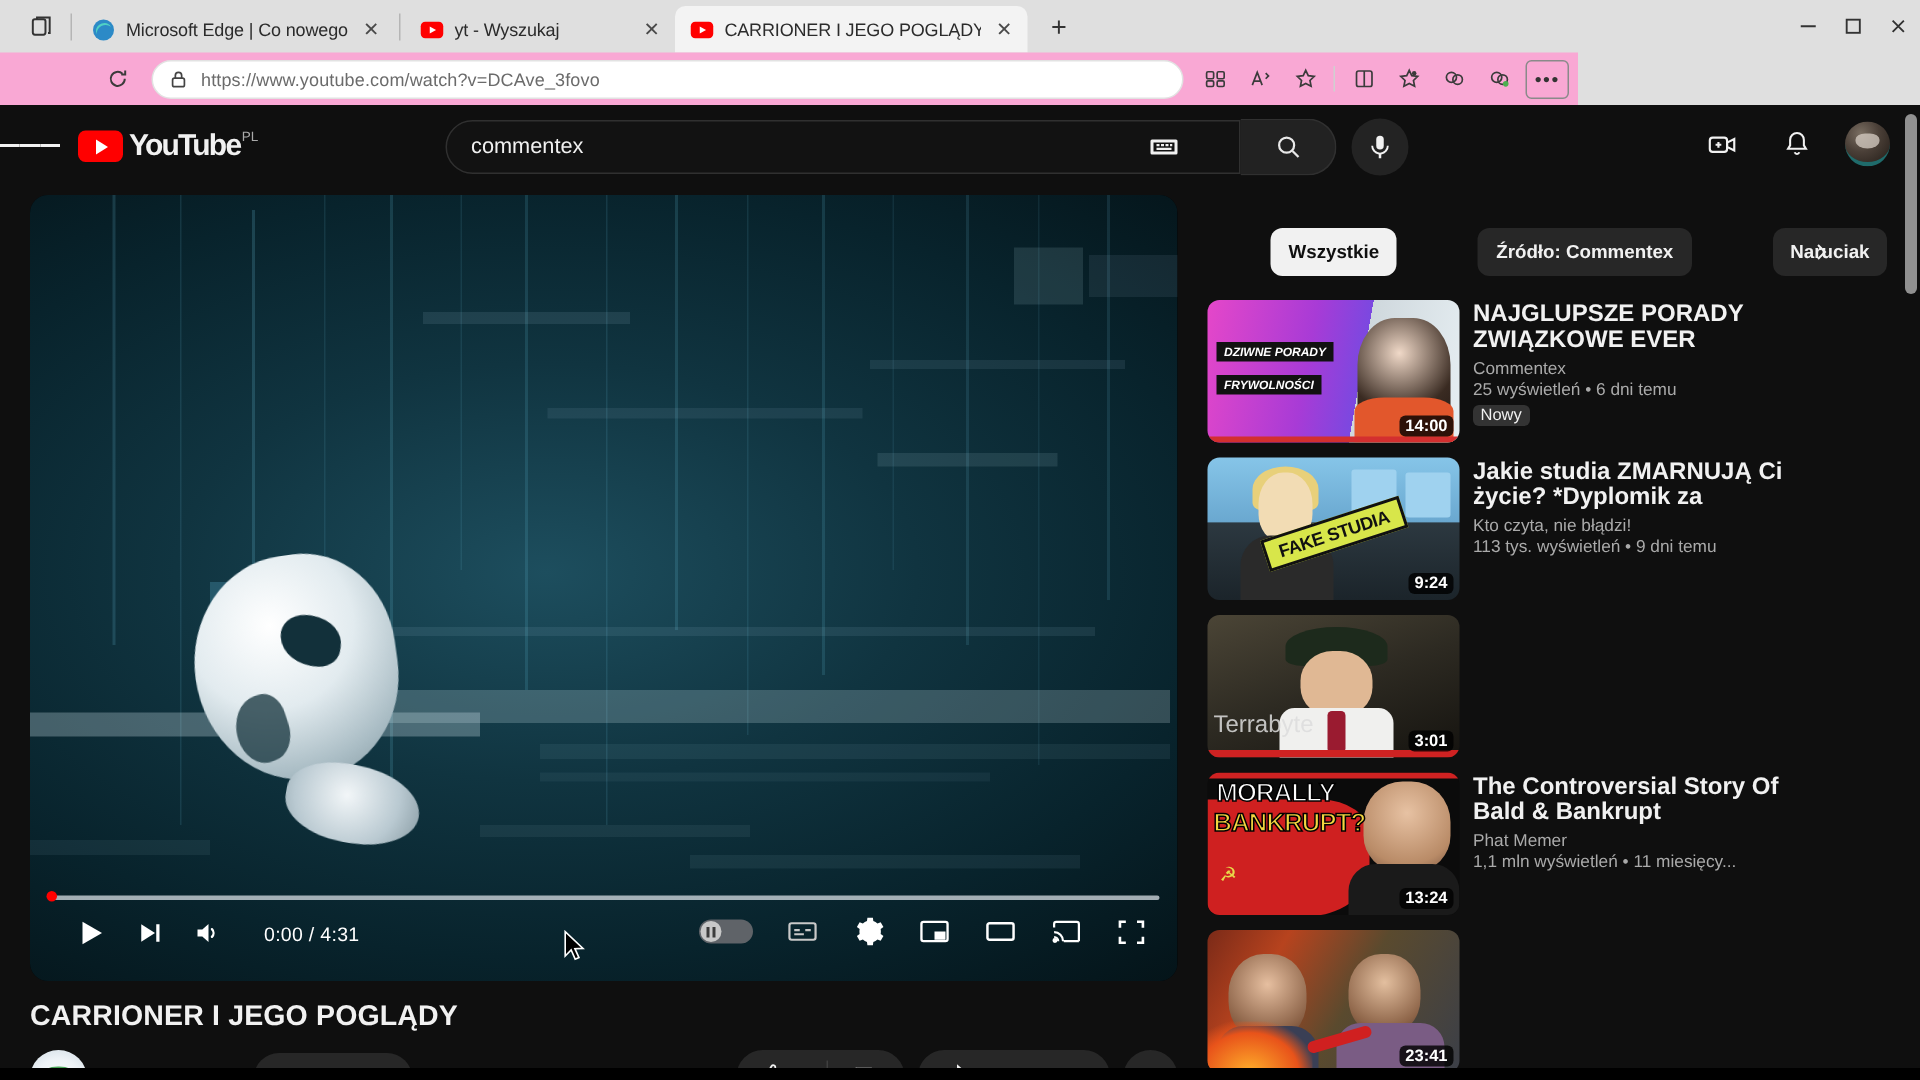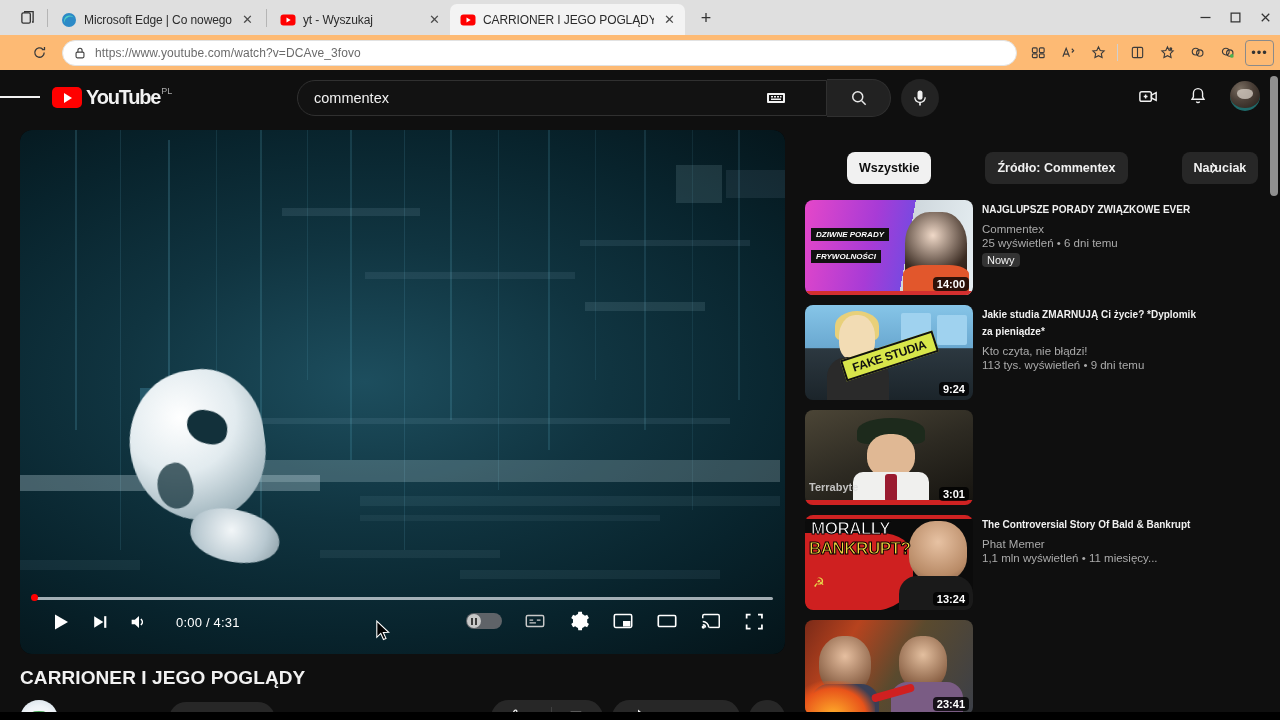--- a/index.html
+++ b/index.html
@@ -45,22 +45,22 @@
     display: flex; align-items: center; justify-content: center;
     font-size: 13px; color: #4a4a4a; cursor: pointer;
   }
   .newtab-btn {
     width: 28px; height: 28px; margin-left: 7px; margin-bottom: 3px;
     display: flex; align-items: center; justify-content: center;
     font-size: 18px; color: #333; cursor: pointer; font-weight: 300;
   }
 
   .toolbar {
-    position: absolute; top: 35px; left: 0; width: 1280px; height: 35px;
-    background: #fdba74; display: flex; align-items: center;
+    position: absolute; top: 35px; left: 0; width: 1052px; height: 35px;
+    background: #f9a8d4; display: flex; align-items: center; padding-left: 39px;
   }
   .tb-icon {
     width: 30px; height: 28px; display: flex; align-items: center;
     justify-content: center; cursor: pointer; flex: 0 0 auto; color: #3b3b3b;
   }
   .tb-icon svg { width: 15px; height: 15px; }
   .addressbar {
     flex: 1 1 auto; height: 26px; background: #fff; border-radius: 13px;
     display: flex; align-items: center; padding: 0 10px;
     margin: 0 6px 0 8px; border: 1px solid #e2e2e2;
@@ -249,21 +249,21 @@
   .thumb {
     width: 168px; height: 95px; border-radius: 8px; flex: 0 0 168px;
     position: relative; overflow: hidden; background: #202020;
   }
   .thumb .dur {
     position: absolute; right: 4px; bottom: 4px; background: rgba(0,0,0,.8);
     color: #fff; font-size: 11px; font-weight: bold; padding: 1px 4px; border-radius: 4px;
   }
   .sb-meta { flex: 1 1 auto; min-width: 0; padding-top: 1px; }
   .sb-title {
-    color: #f1f1f1; font-size: 10px; font-weight: bold; line-height: 17px;
+    color: #f1f1f1; font-size: 16px; font-weight: bold; line-height: 17px;
     max-height: 34px; overflow: hidden;
   }
   .sb-channel { color: #aaa; font-size: 11.5px; margin-top: 5px; }
   .sb-stats { color: #aaa; font-size: 11.5px; margin-top: 2px; }
   .sb-badge {
     display: inline-block; margin-top: 4px; background: #333; color: #f1f1f1;
     font-size: 11px; padding: 1px 5px; border-radius: 4px;
   }
 
   
@@ -284,21 +284,21 @@
     position:absolute; left: 36px; top: 40px; background:#d8e64a; color:#111;
     font-size:12px; font-weight:bold; padding:2px 8px; transform: rotate(-18deg);
     border: 2px solid #111; letter-spacing:-.3px;
   }
 
   .t3 { background: linear-gradient(160deg,#4b4536 0%,#2d2a22 50%,#15130f 100%); }
   .t3 .hat { position:absolute; left: 52px; top: 8px; width: 68px; height: 26px; background:#1d2a1c; border-radius: 50% 50% 18% 18%;}
   .t3 .face { position:absolute; left: 62px; top: 24px; width: 48px; height: 44px; background:#e0b894; border-radius: 45%;}
   .t3 .shirt { position:absolute; left: 48px; top: 62px; width: 76px; height: 34px; background:#f0f0ee; border-radius: 10px 10px 0 0;}
   .t3 .tie { position:absolute; left: 80px; top: 64px; width: 12px; height: 28px; background:#9a1b30; border-radius: 3px;}
-  .t3 .wm { position:absolute; left: 4px; bottom: 12px; color:#ddd; font-size: 11px; font-weight:bold; opacity:.85;margin-top:36px;}
+  .t3 .wm { position:absolute; left: 4px; bottom: 12px; color:#ddd; font-size: 16px; font-weight:normal; opacity:.85;margin-top:36px;}
   .t3 .redline { position:absolute; left:0; right:0; bottom:0; height:5px; background:#cf2222;}
 
   .t4 { background: #0b0b0b; }
   .t4 .map { position:absolute; left: 0; top: 18px; width: 108px; height: 78px; background:#cf2020; border-radius: 0 30% 40% 10%;}
   .t4 .star { position:absolute; left: 8px; top: 60px; color:#e8d84a; font-size: 13px;}
   .t4 .l1 { position:absolute; left: 6px; top: 4px; color:#fff; font-size: 17px; font-weight: bold; -webkit-text-stroke: 1px #000; letter-spacing:-.5px;}
   .t4 .l2 { position:absolute; left: 4px; top: 24px; color:#f3d640; font-size: 17px; font-weight: bold; -webkit-text-stroke: 1px #000; letter-spacing:-.5px;}
   .t4 .man { position:absolute; right: 6px; top: 6px; width: 58px; height: 60px; background: radial-gradient(circle at 50% 35%, #e7c2a3 0%, #b98b67 70%, #7a5640 100%); border-radius: 45% 45% 40% 40%;}
   .t4 .suit { position:absolute; right: 0px; bottom: 0; width: 74px; height: 34px; background:#1a1a1a; border-radius: 18px 18px 0 0;}
   .t4 .redline { position:absolute; left:0; right:0; top:0; height:4px; background:#cf2222;}

